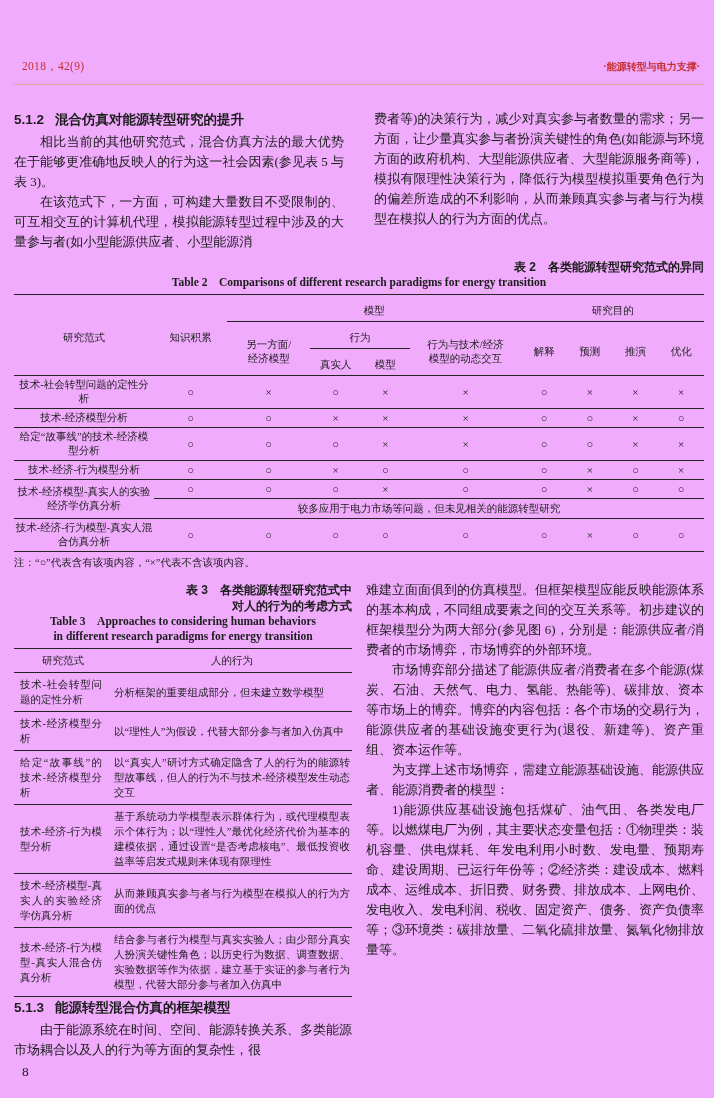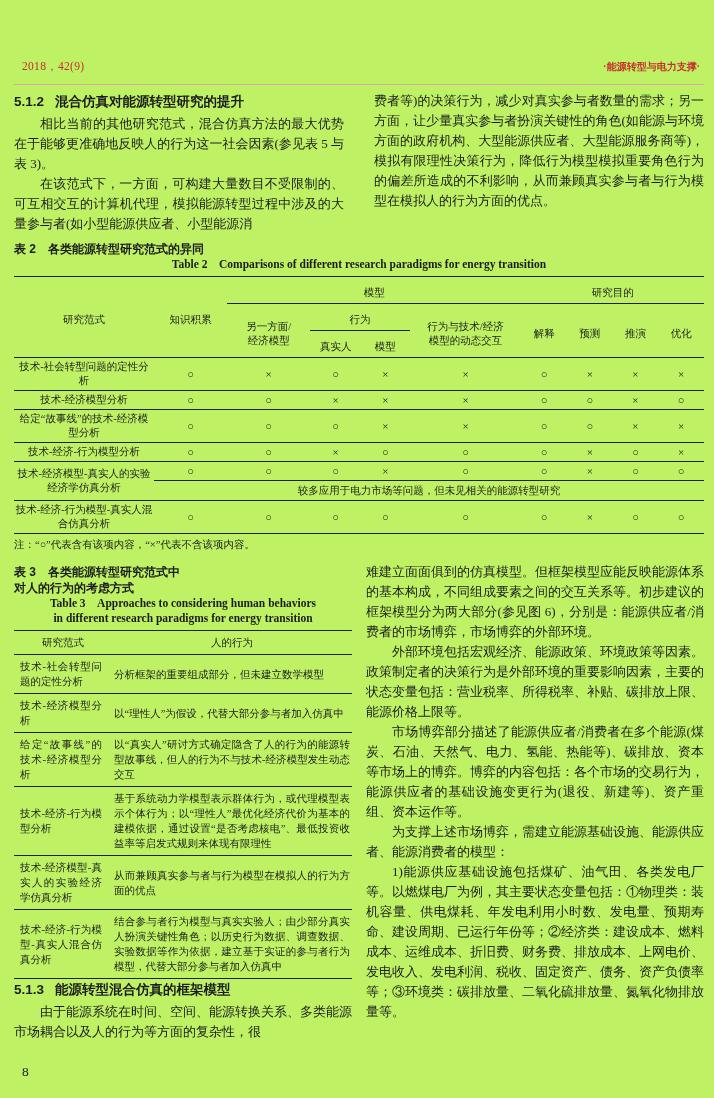--- a/index.html
+++ b/index.html
@@ -1,36 +1,36 @@
 <!DOCTYPE html>
 <html><head>
 <meta charset="utf-8">
 <style>
   html,body{margin:0;padding:0;background:#ffffff;}
-  .page{position:relative;width:714px;height:1098px;background:#bef264;box-sizing:border-box;
+  .page{position:relative;width:714px;height:1098px;background:#f0abfc;box-sizing:border-box;
         padding:56px 10px 0 14px;font-family:"Liberation Serif",serif;font-size:13px;
         line-height:20px;color:#1c1c1c;overflow:hidden;}
   
   .page-header{display:flex;justify-content:space-between;align-items:baseline;
         color:#c52f2f;border-bottom:1px solid #dfa4a4;padding:0 4px 7px 8px;}
   .header-left{font-size:11.5px;letter-spacing:.3px;}
   .header-right{font-size:10px;font-weight:bold;font-family:Liberation Sans, sans-serif;}
   
   .cols{display:flex;gap:14px;}
-  .cols.top{margin-top:6px;gap:30px;}
+  .cols.top{margin-top:24px;gap:30px;}
   .cols.bottom{margin-top:10px;}
   .col{width:338px;}
   
   .sec-heading{font-family:"Liberation Sans",sans-serif;font-weight:bold;font-size:13.5px;
         margin:0 0 2px 0;line-height:21px;}
   .sec-num{margin-right:11px;}
   .para{margin:0;text-align:justify;text-indent:2em;}
   .para.cont{text-indent:0;}
   
-  .tbl-title-zh{text-align:left;font-family:"Liberation Sans",sans-serif;font-weight:bold;
+  .tbl-title-zh{text-align:right;font-family:"Liberation Sans",sans-serif;font-weight:bold;
         font-size:12px;line-height:16px;}
   .tbl-title-en{text-align:center;font-weight:bold;font-size:11.5px;line-height:15px;margin-bottom:4px;}
   
   .t2-block{margin-top:7px;}
   table{border-collapse:collapse;table-layout:fixed;width:100%;}
   .t2{font-size:10.5px;line-height:14px;border-top:1.5px solid #222;border-bottom:1.5px solid #222;}
   .t2 th,.t2 td{font-weight:normal;text-align:center;vertical-align:middle;padding:2px 1px;}
   .t2 thead th{padding-top:9px;padding-bottom:3px;}
   .t2 .grp{border-bottom:1px solid #222;}
   .t2 tbody td{border-top:1px solid #222;}
@@ -232,21 +232,20 @@
           </tbody>
         </table>
       </div>
       <div class="sec513">
         <p class="sec-heading"><span class="sec-num">5.1.3</span><span>能源转型混合仿真的框架模型</span></p>
         <p class="para">由于能源系统在时间、空间、能源转换关系、多类能源市场耦合以及人的行为等方面的复杂性，很</p>
       </div>
     </div>
     <div class="col">
       <p class="para cont">难建立面面俱到的仿真模型。但框架模型应能反映能源体系的基本构成，不同组成要素之间的交互关系等。初步建议的框架模型分为两大部分(参见图 6)，分别是：能源供应者/消费者的市场博弈，市场博弈的外部环境。</p>
-      <p class="para">外部环境包括宏观经济、能源政策、环境政策等因素。政策制定者的决策行为是外部环境的重要影响因素，主要的状态变量包括：营业税率、所得税率、补贴、碳排放上限、能源价格上限等。</p>
       <p class="para">市场博弈部分描述了能源供应者/消费者在多个能源(煤炭、石油、天然气、电力、氢能、热能等)、碳排放、资本等市场上的博弈。博弈的内容包括：各个市场的交易行为，能源供应者的基础设施变更行为(退役、新建等)、资产重组、资本运作等。</p>
       <p class="para">为支撑上述市场博弈，需建立能源基础设施、能源供应者、能源消费者的模型：</p>
       <p class="para">1)能源供应基础设施包括煤矿、油气田、各类发电厂等。以燃煤电厂为例，其主要状态变量包括：①物理类：装机容量、供电煤耗、年发电利用小时数、发电量、预期寿命、建设周期、已运行年份等；②经济类：建设成本、燃料成本、运维成本、折旧费、财务费、排放成本、上网电价、发电收入、发电利润、税收、固定资产、债务、资产负债率等；③环境类：碳排放量、二氧化硫排放量、氮氧化物排放量等。</p>
     </div>
   </div>
 
   <div class="page-num">8</div>
 
 </div>
 

